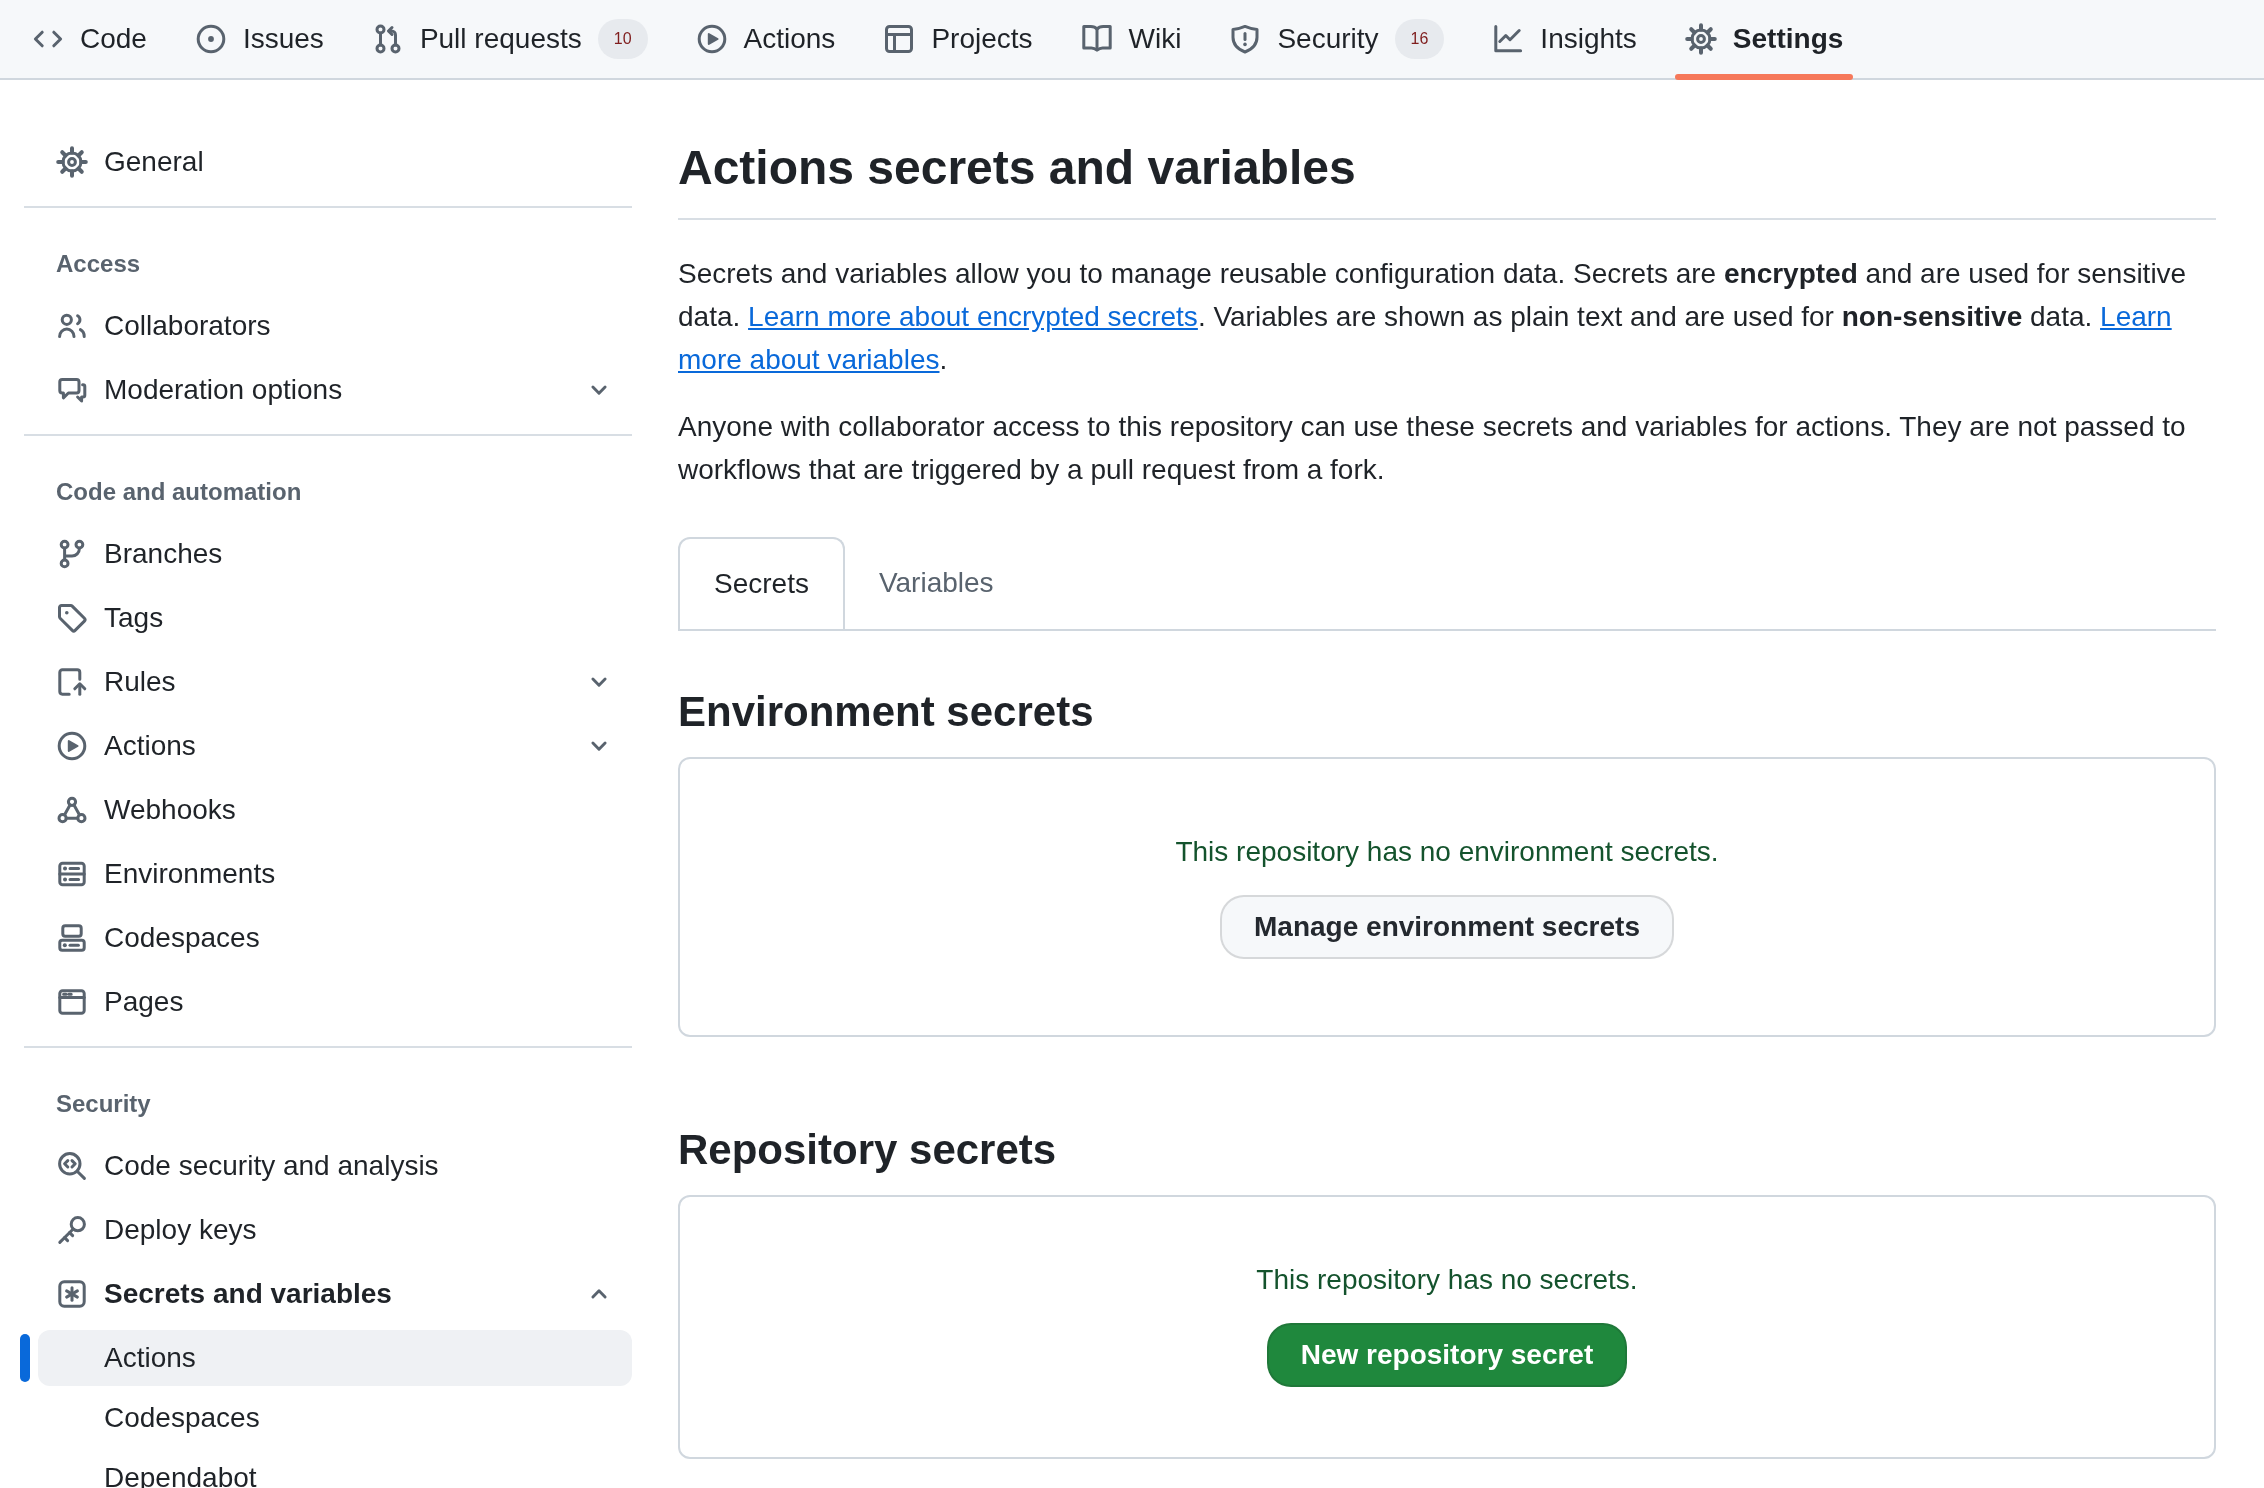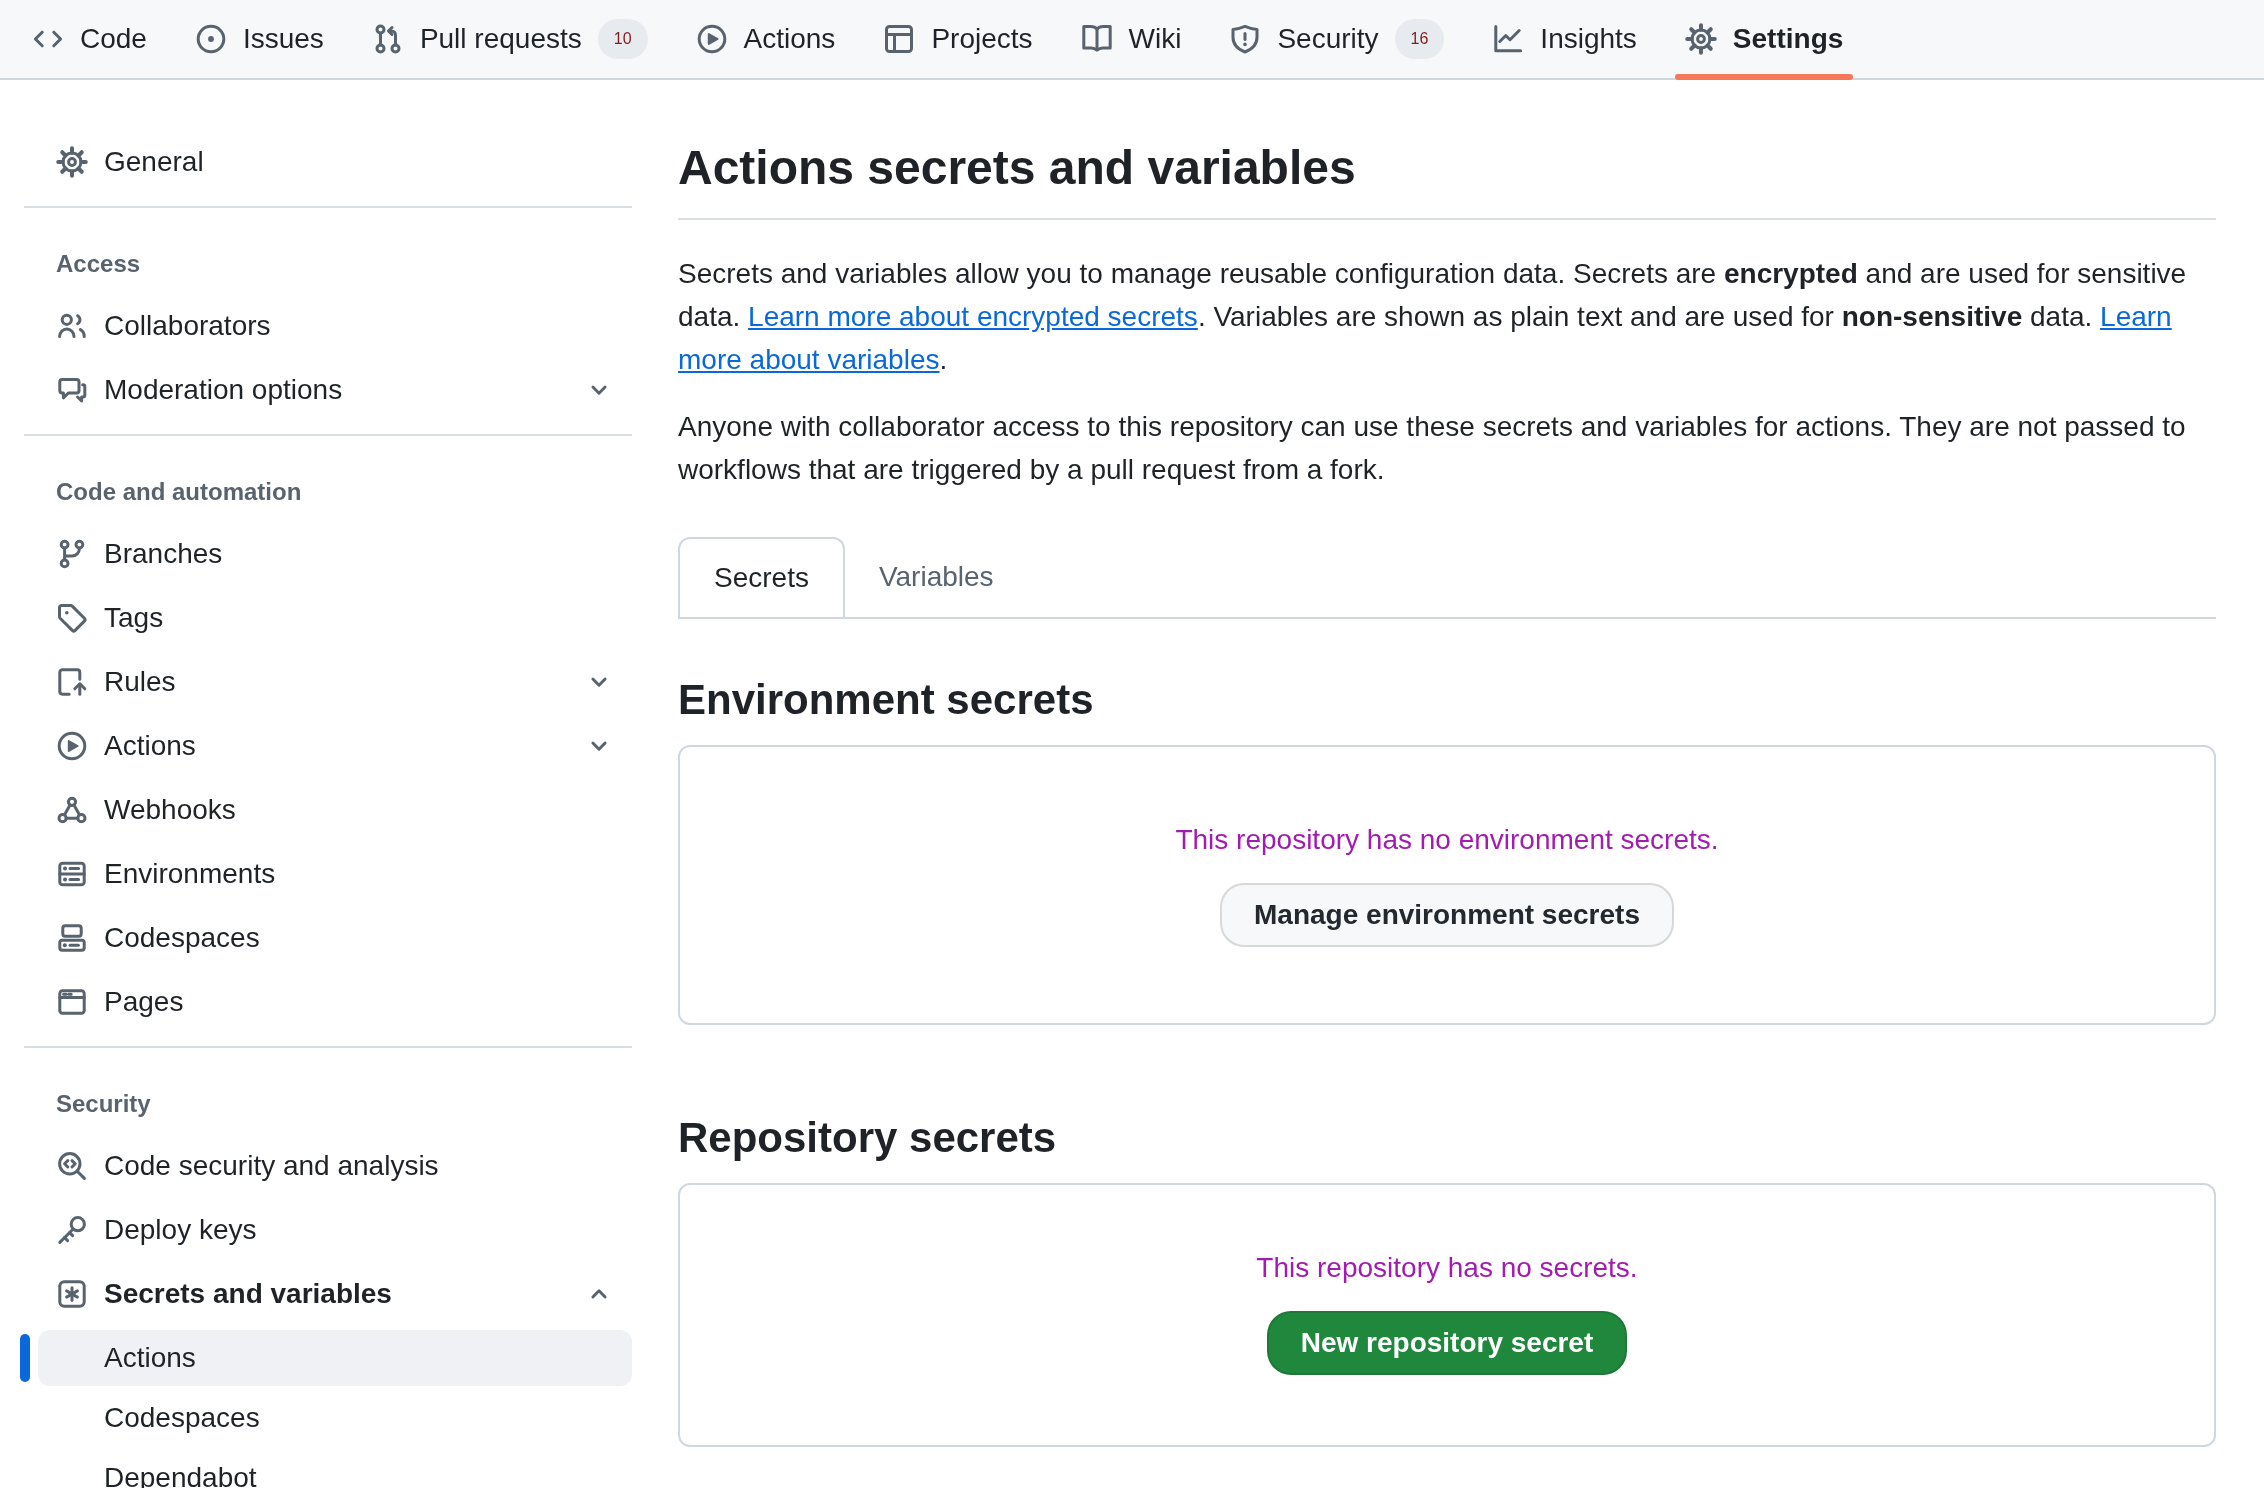--- a/index.html
+++ b/index.html
@@ -42,33 +42,33 @@
   
   h1.page-title { font-size:48px; font-weight:600; line-height:64px; margin-top:56px; }
   .title-divider { border-top:2px solid #d8dee4; margin-top:18px; }
   p.body-text { font-size:28px; line-height:43px; }
   .p1 { margin-top:32px; }
   .p2 { margin-top:24px; }
   p.body-text a { color:#0969da; text-decoration:underline; cursor:pointer; }
   p.body-text b { font-weight:700; }
 
   .tabnav { margin-top:46px; display:flex; border-bottom:2px solid #d0d7de; }
-  .tab { padding:0 34px; height:80px; display:flex; align-items:center;
+  .tab { padding:0 34px; height:92px; display:flex; align-items:center;
     font-size:28px; color:#59636e; cursor:pointer; }
   .tab.active { color:#1f2328; background:#fff; border:2px solid #d0d7de;
     border-bottom:none; border-radius:12px 12px 0 0; margin-bottom:-2px; }
 
   h2.section-heading { font-size:42px; font-weight:600; line-height:50px; }
   .h2-env { margin-top:56px; }
   .h2-repo { margin-top:88px; }
   .empty-box { margin-top:20px; border:2px solid #d0d7de; border-radius:12px;
     display:flex; flex-direction:column; align-items:center; }
   .box-env { height:280px; padding-top:72px; }
   .box-repo { height:264px; padding-top:62px; }
-  .empty-text { font-size:28px; line-height:42px; color:#a21caf; }
+  .empty-text { font-size:28px; line-height:42px; color:#14532d; }
   .btn { margin-top:22px; height:64px; padding:0 32px; border-radius:24px;
     font-size:28px; font-weight:700; display:flex; align-items:center;
     cursor:pointer; font-family:inherit; }
   .btn-default { background:#f6f8fa; color:#24292f; border:2px solid rgba(31,35,40,0.15); }
   .btn-primary { background:#1f883d; color:#ffffff; border:2px solid rgba(31,35,40,0.15); }
 </style>
 </head>
 <body>
 
 <svg width="0" height="0" style="position:absolute" aria-hidden="true">

